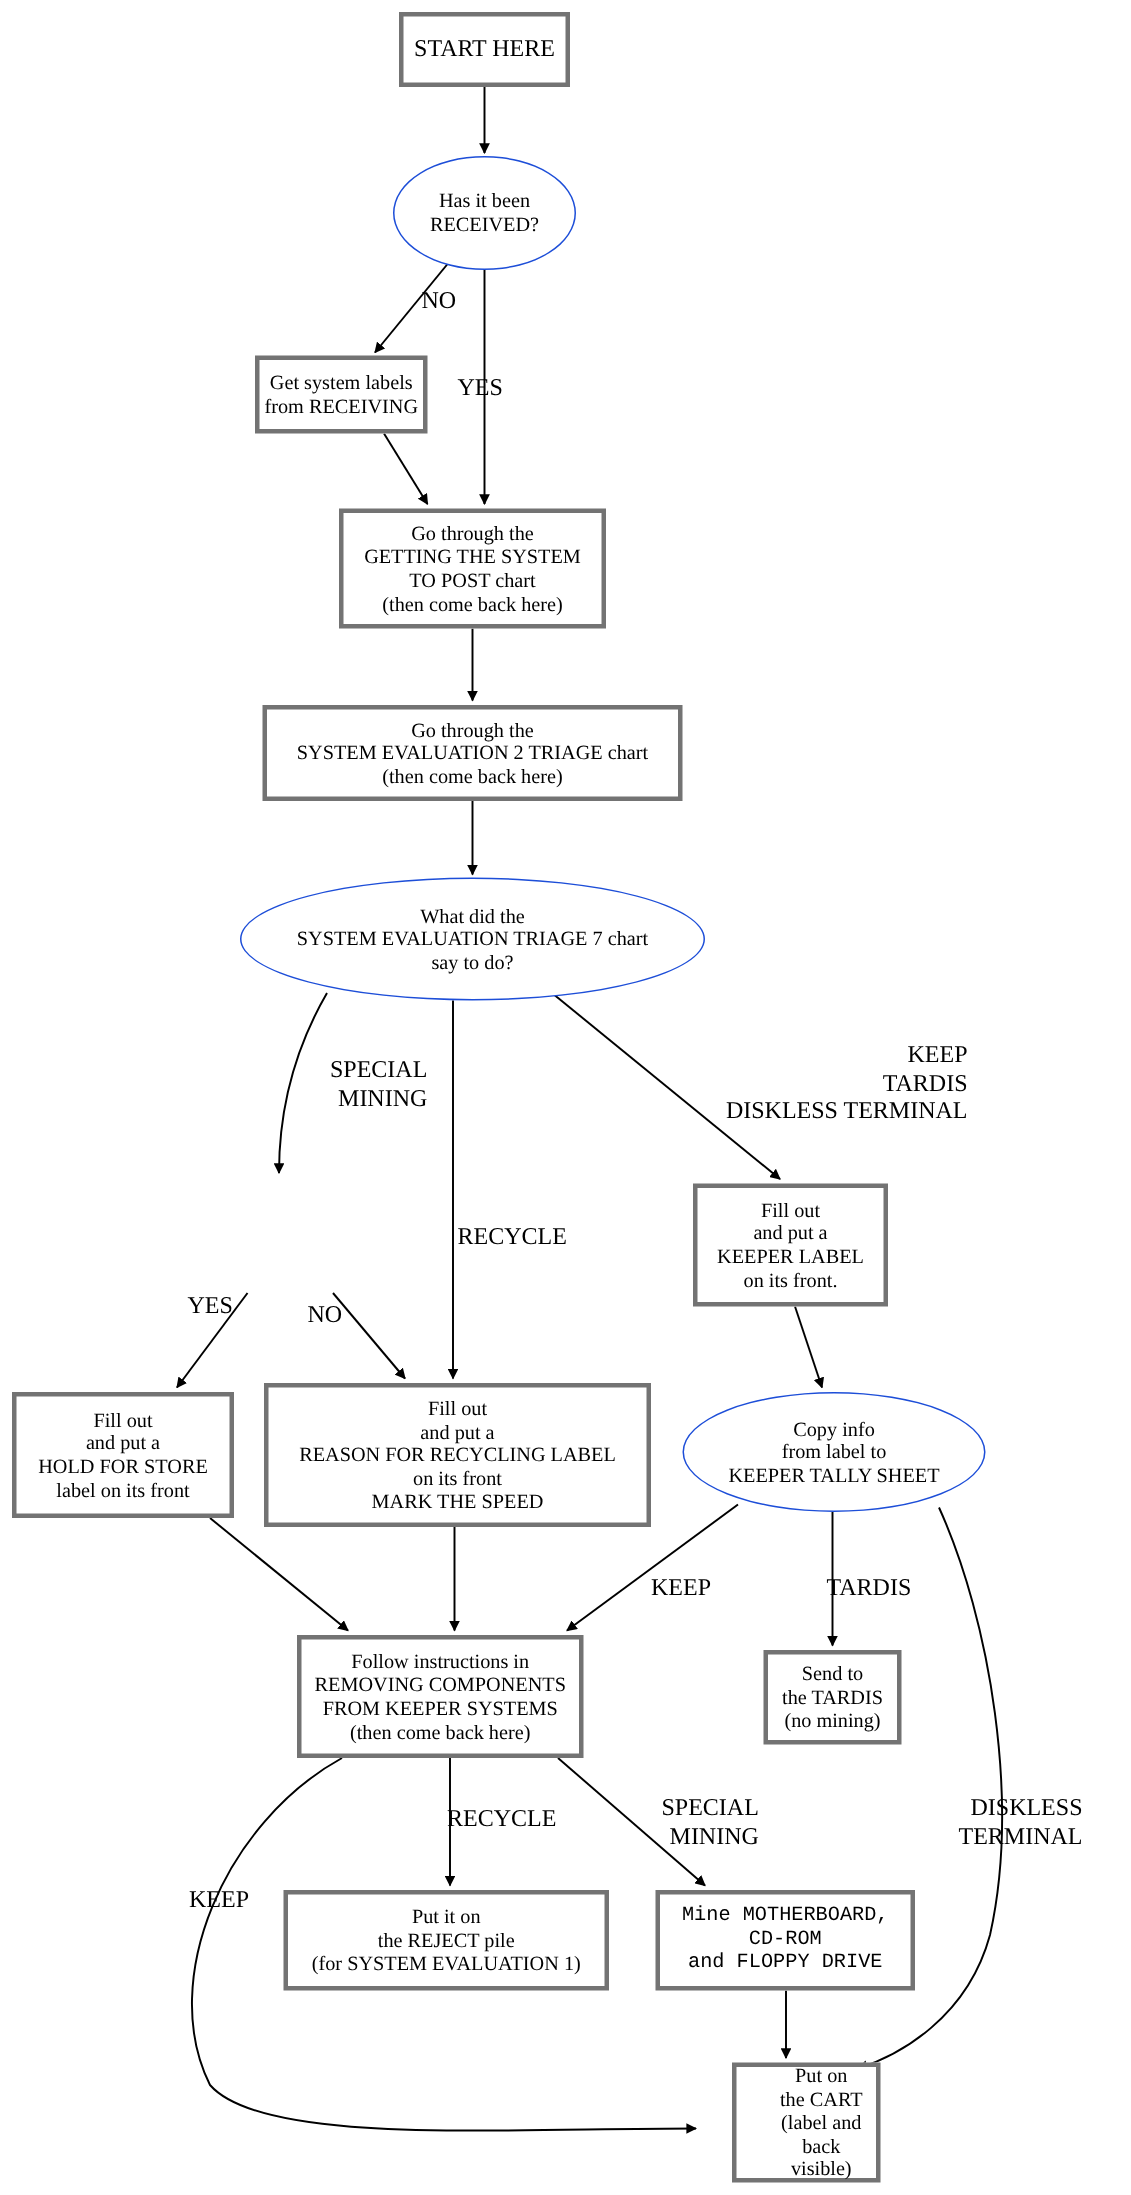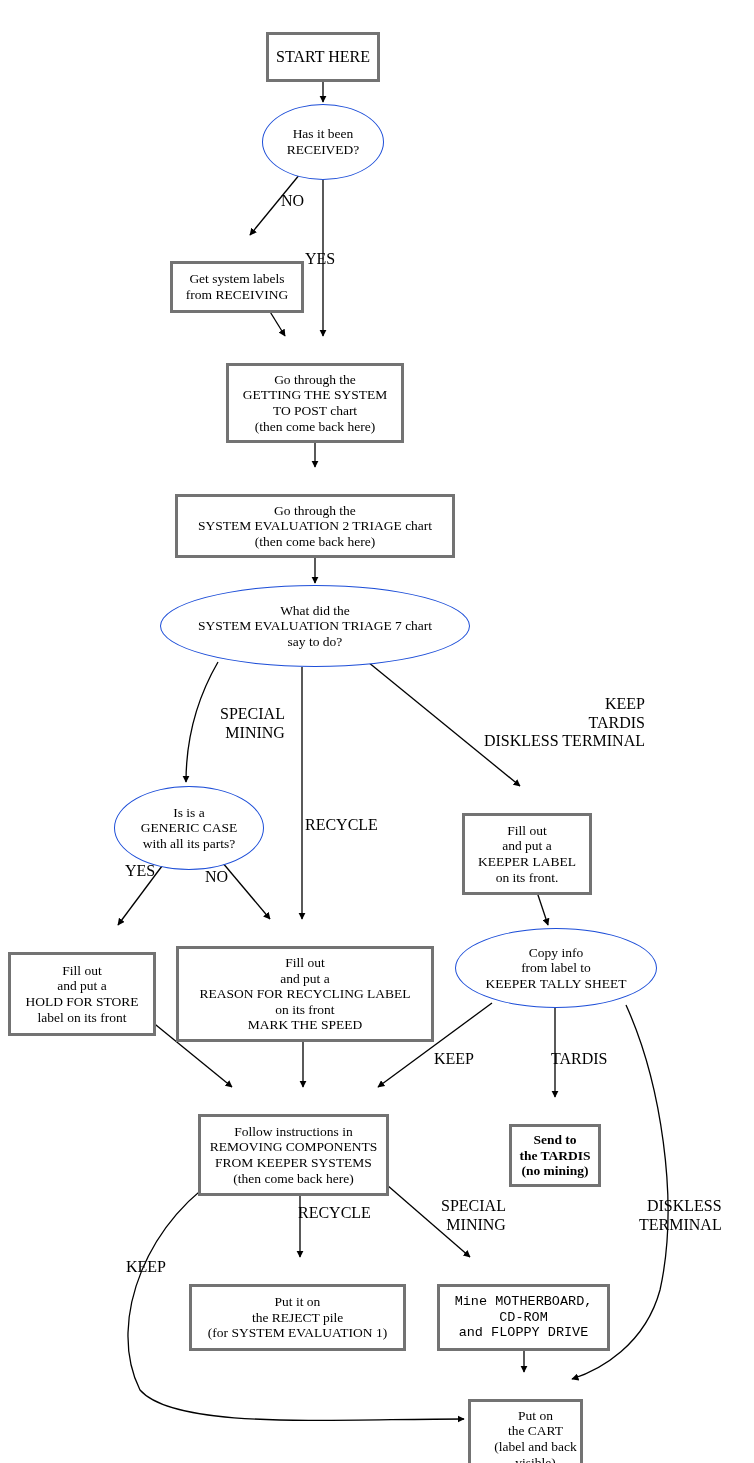--- a/index.html
+++ b/index.html
@@ -33,21 +33,20 @@
     background: #ffffff;
     z-index: 5;
   }
   .node .txt {
     display: block;
     white-space: pre-line;
     line-height: 1.16;
   }
   .box {
     border: 3px solid #737373;
-    margin-top: 24px;
   }
   .box.thick {
     border-width: 3px;
   }
   .ellipse {
     border: 1px solid #1d4ed8;
     border-radius: 50%;
   }
   .edge-label {
     position: absolute;
@@ -119,21 +118,21 @@
 
   <div class="node box thick" style="left:266px; top:8px; width:114px; height:50px;">
     <span class="txt f16">START HERE</span>
   </div>
 
   <div class="node ellipse" style="left:262px; top:104px; width:122px; height:76px;">
     <span class="txt f14">Has it been
 RECEIVED?</span>
   </div>
 
-  <div class="node box" style="left:170px; top:237px; width:134px; height:52px;">
+  <div class="node box" style="left:170px; top:237px; width:115px; height:52px;">
     <span class="txt f14">Get system labels
 from RECEIVING</span>
   </div>
 
   <div class="node box" style="left:226px; top:339px; width:178px; height:80px;">
     <span class="txt f14">Go through the
 GETTING THE SYSTEM
 TO POST chart
 (then come back here)</span>
   </div>
@@ -143,25 +142,20 @@
 SYSTEM EVALUATION 2 TRIAGE chart
 (then come back here)</span>
   </div>
 
   <div class="node ellipse" style="left:160px; top:585px; width:310px; height:82px;">
     <span class="txt f14">What did the
 SYSTEM EVALUATION TRIAGE 7 chart
 say to do?</span>
   </div>
 
-  <div class="node ellipse" style="left:114px; top:786px; width:150px; height:84px;">
-    <span class="txt f14">Is is a
-GENERIC CASE
-with all its parts?</span>
-  </div>
 
   <div class="node box" style="left:462px; top:789px; width:130px; height:82px;">
     <span class="txt f14">Fill out
 and put a
 KEEPER LABEL
 on its front.</span>
   </div>
 
   <div class="node box" style="left:8px; top:928px; width:148px; height:84px;">
     <span class="txt f14">Fill out
@@ -184,39 +178,39 @@
 KEEPER TALLY SHEET</span>
   </div>
 
   <div class="node box" style="left:198px; top:1090px; width:191px; height:82px;">
     <span class="txt f14">Follow instructions in
 REMOVING COMPONENTS
 FROM KEEPER SYSTEMS
 (then come back here)</span>
   </div>
 
-  <div class="node box thick" style="left:509px; top:1100px; width:92px; height:63px;font-weight:bold;">
+  <div class="node box thick" style="left:509px; top:1100px; width:92px; height:63px;">
     <span class="txt f14">Send to
 the TARDIS
 (no mining)</span>
   </div>
 
   <div class="node box thick" style="left:189px; top:1260px; width:217px; height:67px;">
     <span class="txt f14">Put it on
 the REJECT pile
 (for SYSTEM EVALUATION 1)</span>
   </div>
 
   <div class="node box" style="left:437px; top:1260px; width:173px; height:67px;font-family:Liberation Mono, monospace;">
     <span class="txt f14">Mine MOTHERBOARD,
 CD-ROM
 and FLOPPY DRIVE</span>
   </div>
 
-  <div class="node box thick" style="left:468px; top:1375px; width:115px; height:80px;padding-left:20px;">
+  <div class="node box thick" style="left:488px; top:1375px; width:99px; height:80px;padding-left:20px;">
     <span class="txt f14">Put on
 the CART
 (label and back
 visible)</span>
   </div>
 
   <div class="edge-label f16" style="left:281px; top:192px;">NO</div>
 
   <div class="edge-label f16" style="left:305px; top:250px;">YES</div>
 

